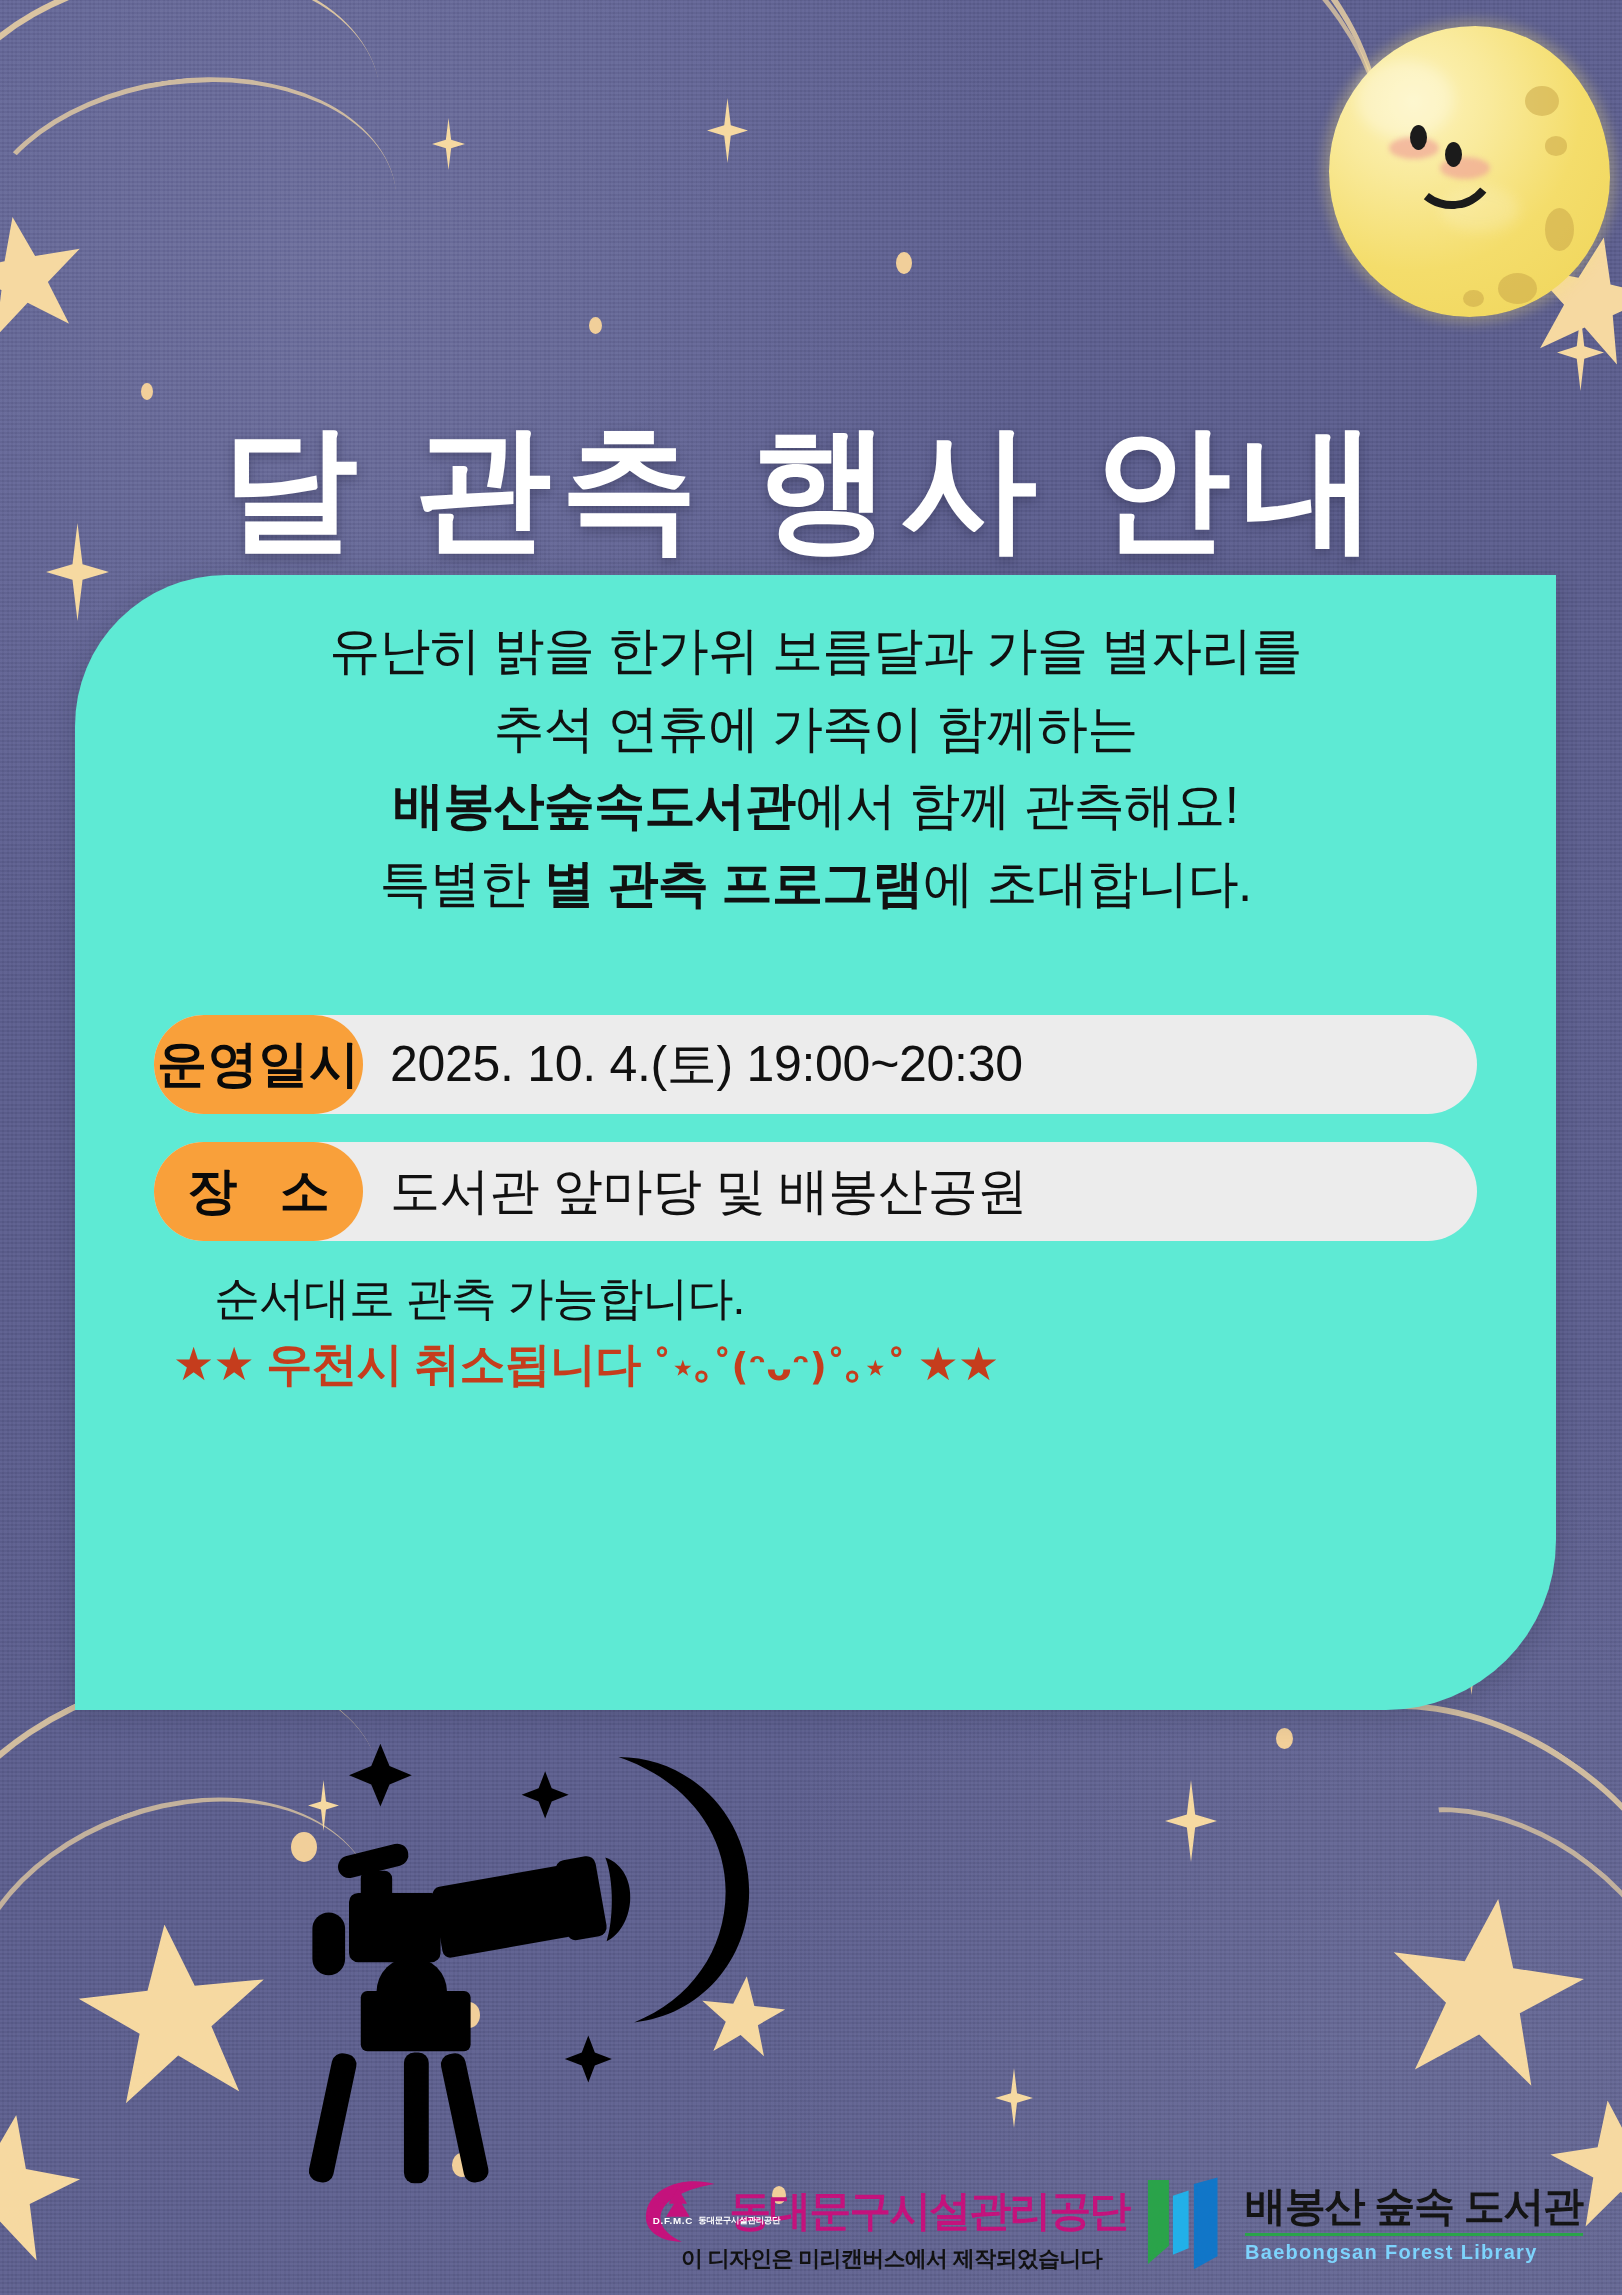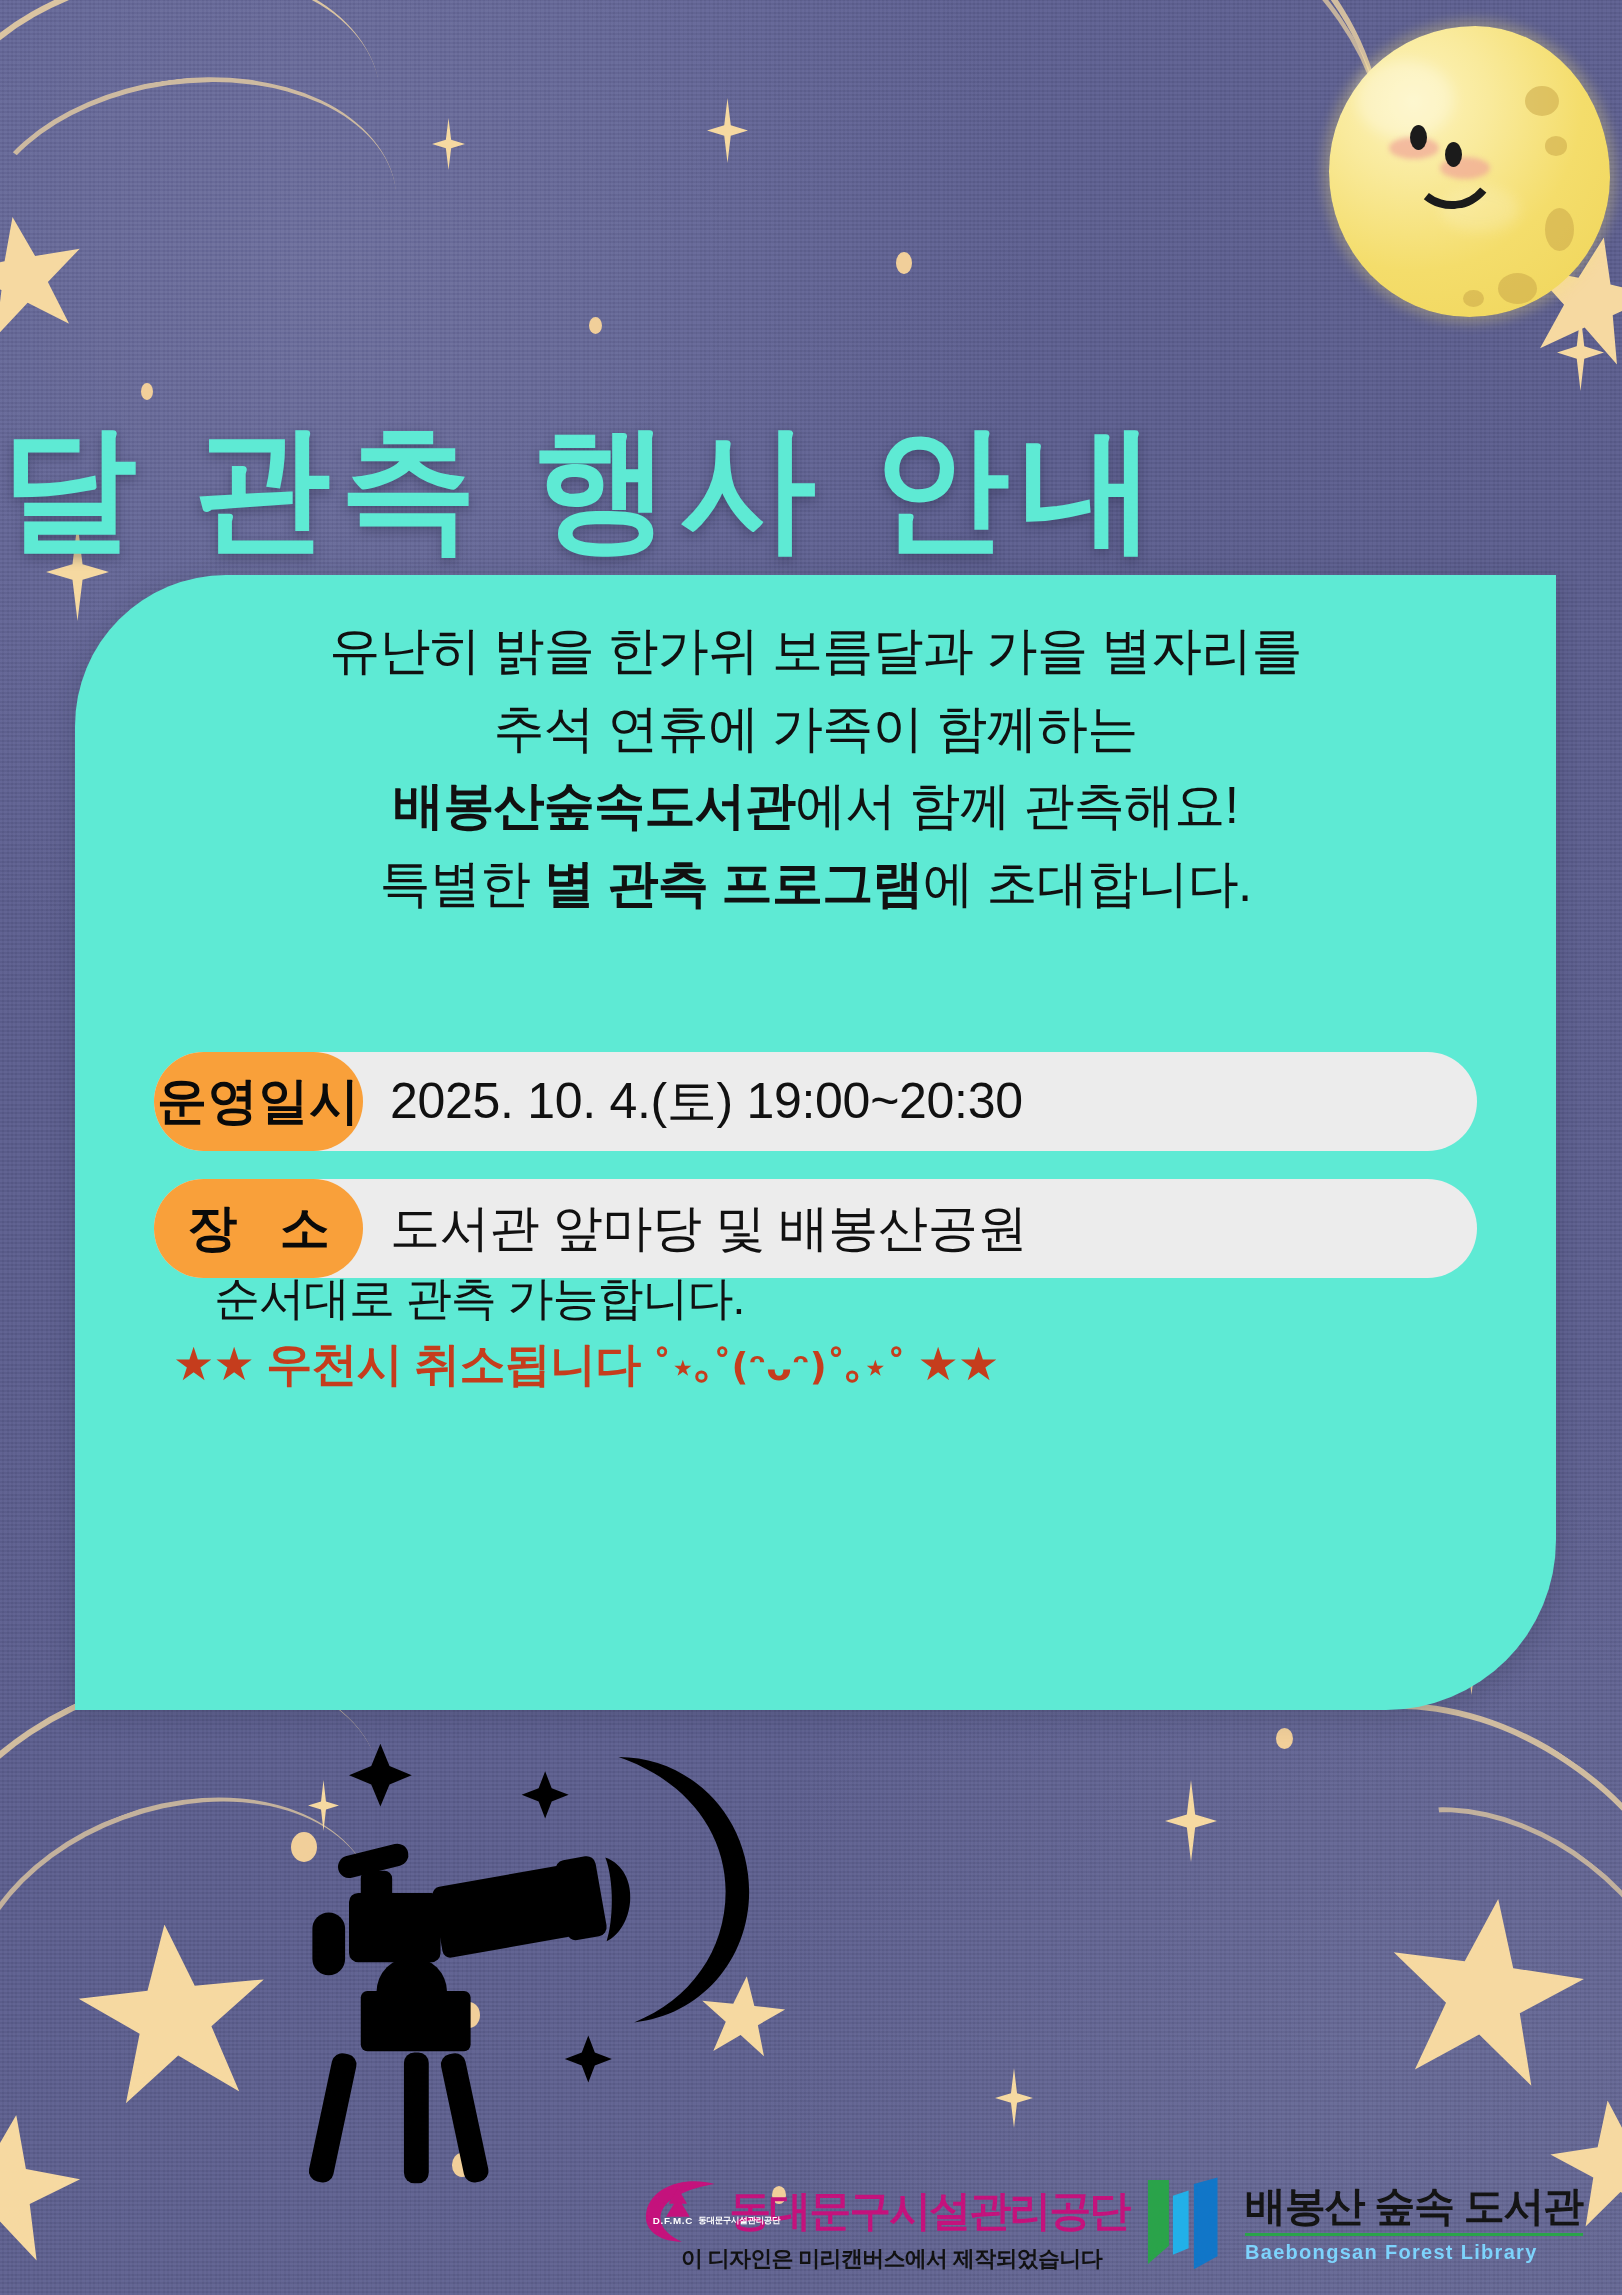--- a/index.html
+++ b/index.html
@@ -81,22 +81,22 @@
     border-left-color: transparent;
     border-right-color: transparent;
     border-radius: 0 0 59px 59px;
   }
 
   
   .title {
     position: absolute;
     top: 327px;
     left: 0; right: 16px;
-    text-align: left;
-    color: #5eead4;
+    text-align: center;
+    color: #ffffff;
     font-size: 137px;
     font-weight: 700;
     letter-spacing: 9.2px;
     line-height: 1.0;
     text-shadow: 0 3.9px 11.8px rgba(30,30,55,0.35);
   }
 
   
   .card {
     position: absolute;
@@ -115,21 +115,21 @@
     left: 0; right: 0;
     text-align: center;
     color: #111;
     font-size: 51px;
     line-height: 1.52;
     letter-spacing: -0.7px;
   }
   .lead .b { font-weight: 700; }
 
   
-  .rows { position: absolute; top: 440px; left: 79px; right: 79px; margin-top: 37px; }
+  .rows { position: absolute; top: 440px; left: 79px; right: 79px; }
   .row {
     position: relative;
     height: 99px;
     margin-bottom: 27.5px;
   }
   .row-bg {
     position: absolute;
     inset: 0;
     background: #ececec;
     border-radius: 52px;

